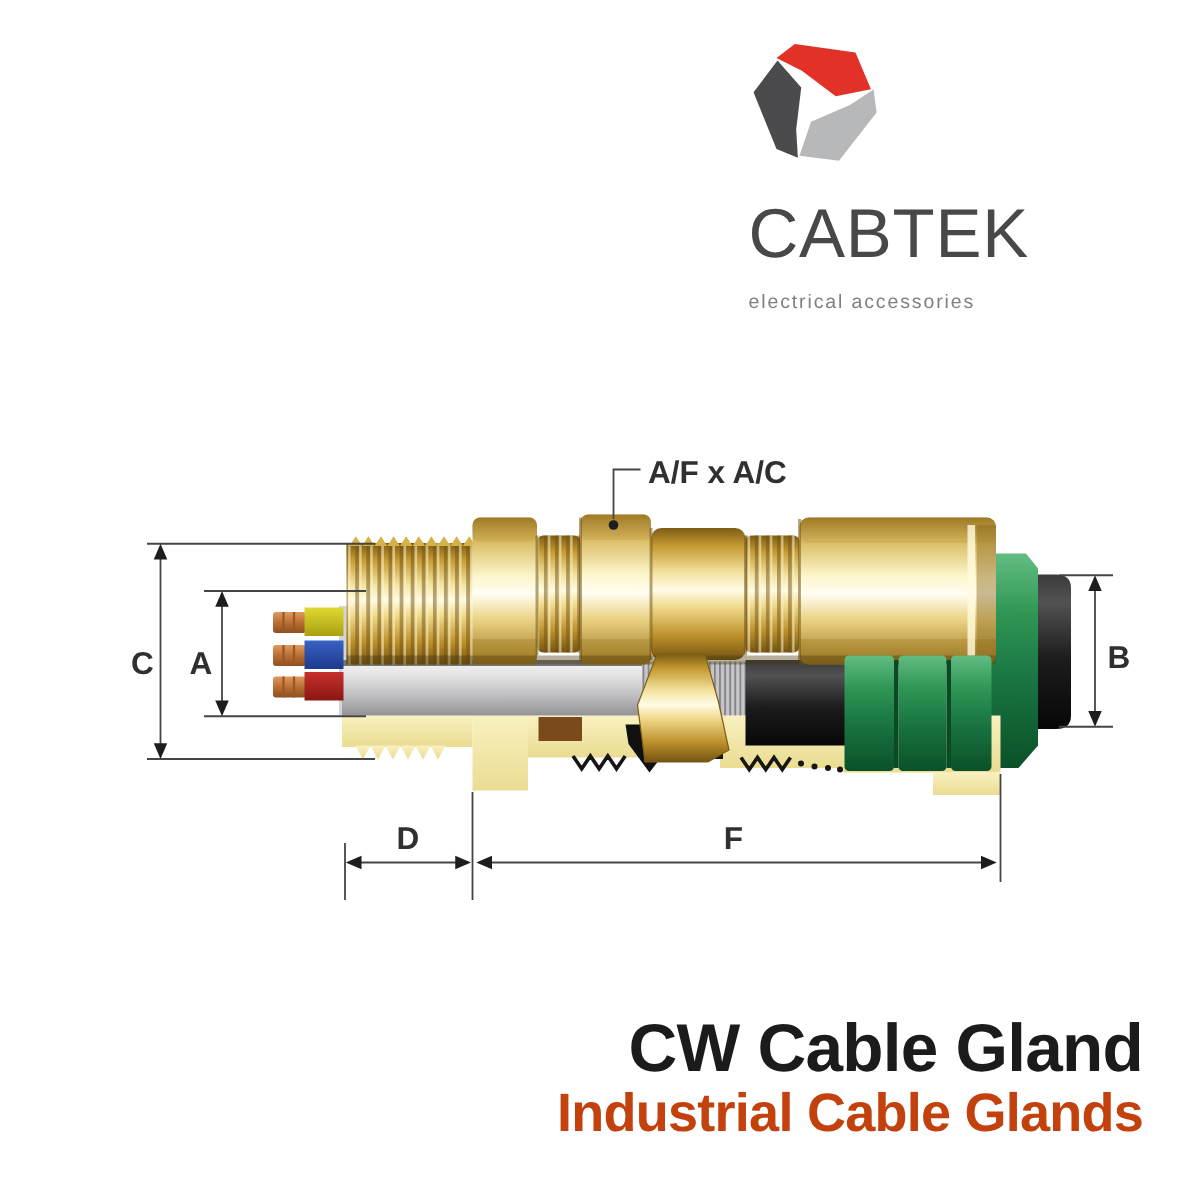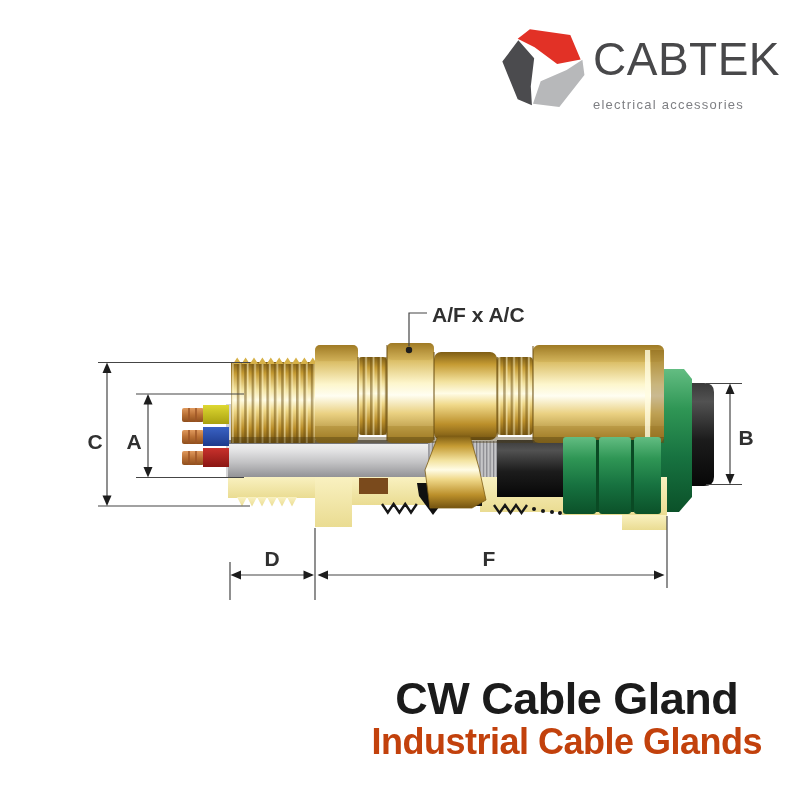--- a/index.html
+++ b/index.html
@@ -1,33 +1,33 @@
 <!DOCTYPE html>
 <html><head>
 <meta charset="utf-8">
 <style>
   html,body{margin:0;padding:0;background:#ffffff;}
   .canvas{
     position:relative;width:800px;height:800px;background:#ffffff;overflow:hidden;
     font-family:"Liberation Sans", sans-serif;
   }
   
-  .logo{position:absolute;left:497px;top:18px;display:flex;align-items:flex-start;}
+  .logo{position:absolute;left:497px;top:18px;display:flex;align-items:flex-start;flex-direction:column;}
   .logo-mark{width:94px;height:96px;flex:0 0 auto;}
   .logo-text{padding-top:20px;margin-left:2px;}
   .brand{
     font-size:46px;line-height:42px;font-weight:400;letter-spacing:0.5px;
     color:#48484a;
   }
   .tagline{
     font-size:13px;line-height:14px;font-weight:400;letter-spacing:1.25px;
     color:#7e7f83;margin-top:18px;
   }
   
-  .product-title{position:absolute;right:38px;top:676px;text-align:center;}
+  .product-title{position:absolute;right:38px;top:676px;text-align:right;}
   .product-title .main{
     font-size:45px;line-height:46px;font-weight:700;letter-spacing:-0.5px;color:#1b1b1b;
   }
   .product-title .sub{
     font-size:36px;line-height:34px;font-weight:700;letter-spacing:-0.5px;color:#c2410c;margin-top:3px;
   }
   
   .diagram{position:absolute;left:0;top:0;}
   .dimlabel{font-family:"Liberation Sans",sans-serif;font-size:21px;font-weight:700;fill:#303030;}
   .ann{stroke:#454545;stroke-width:1.2;fill:none;}

